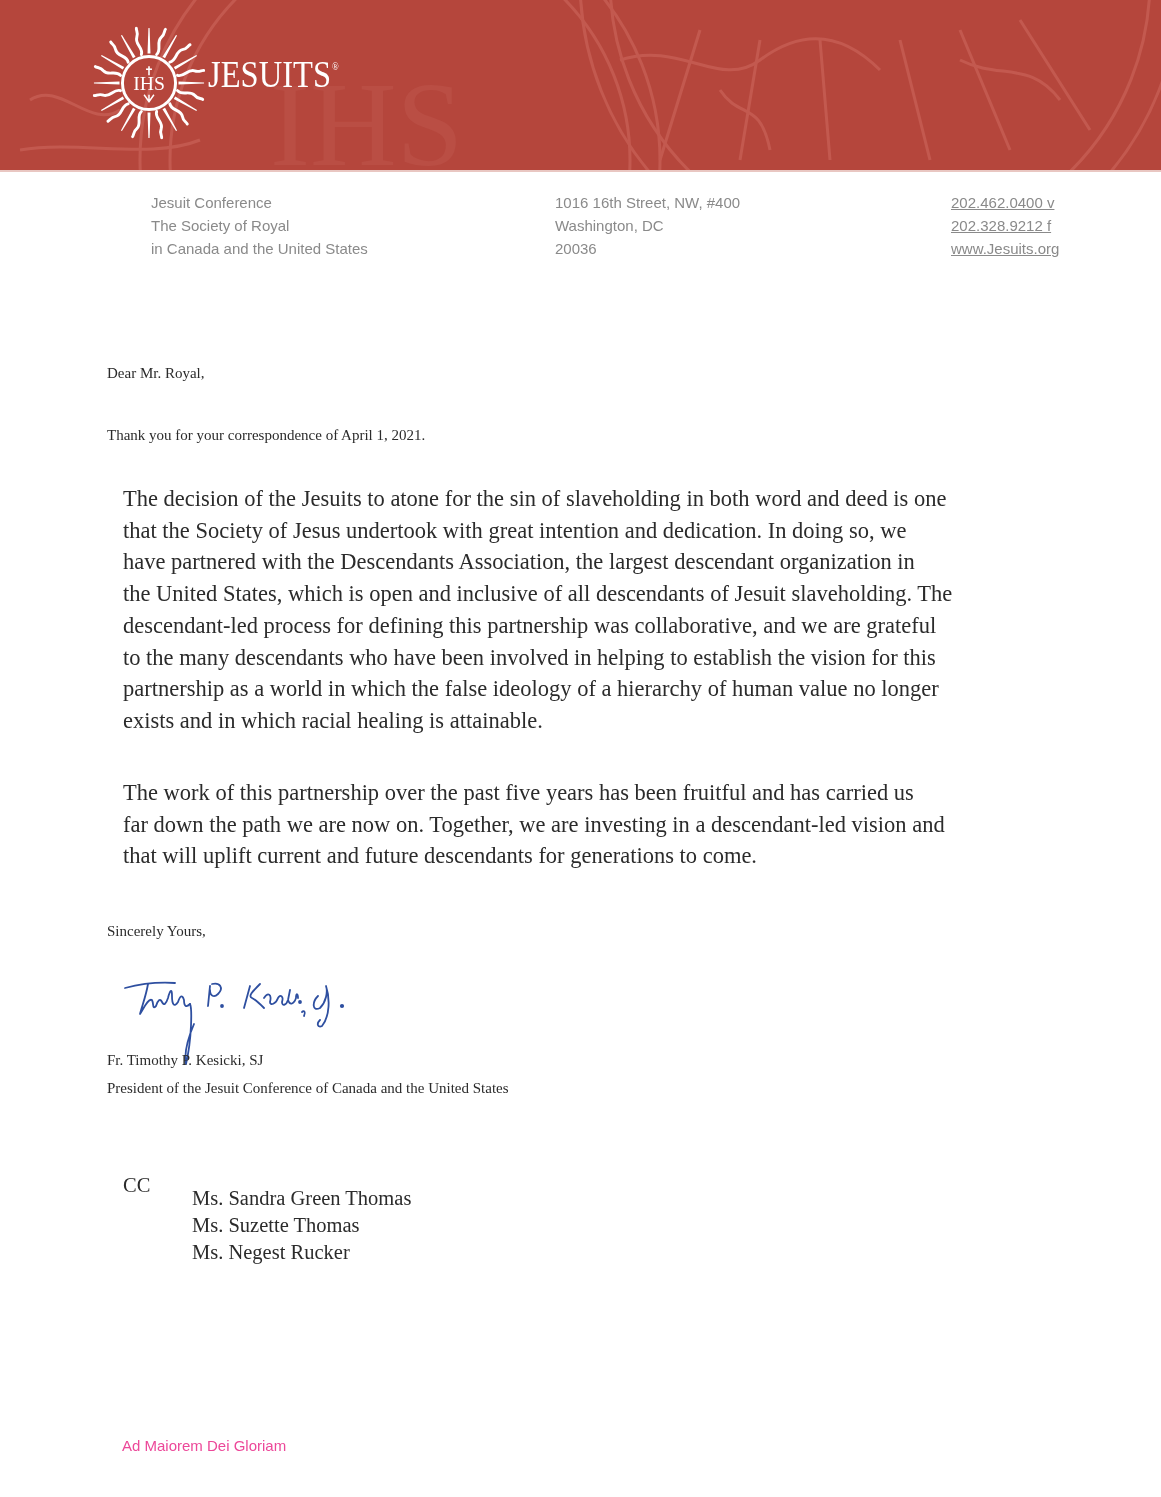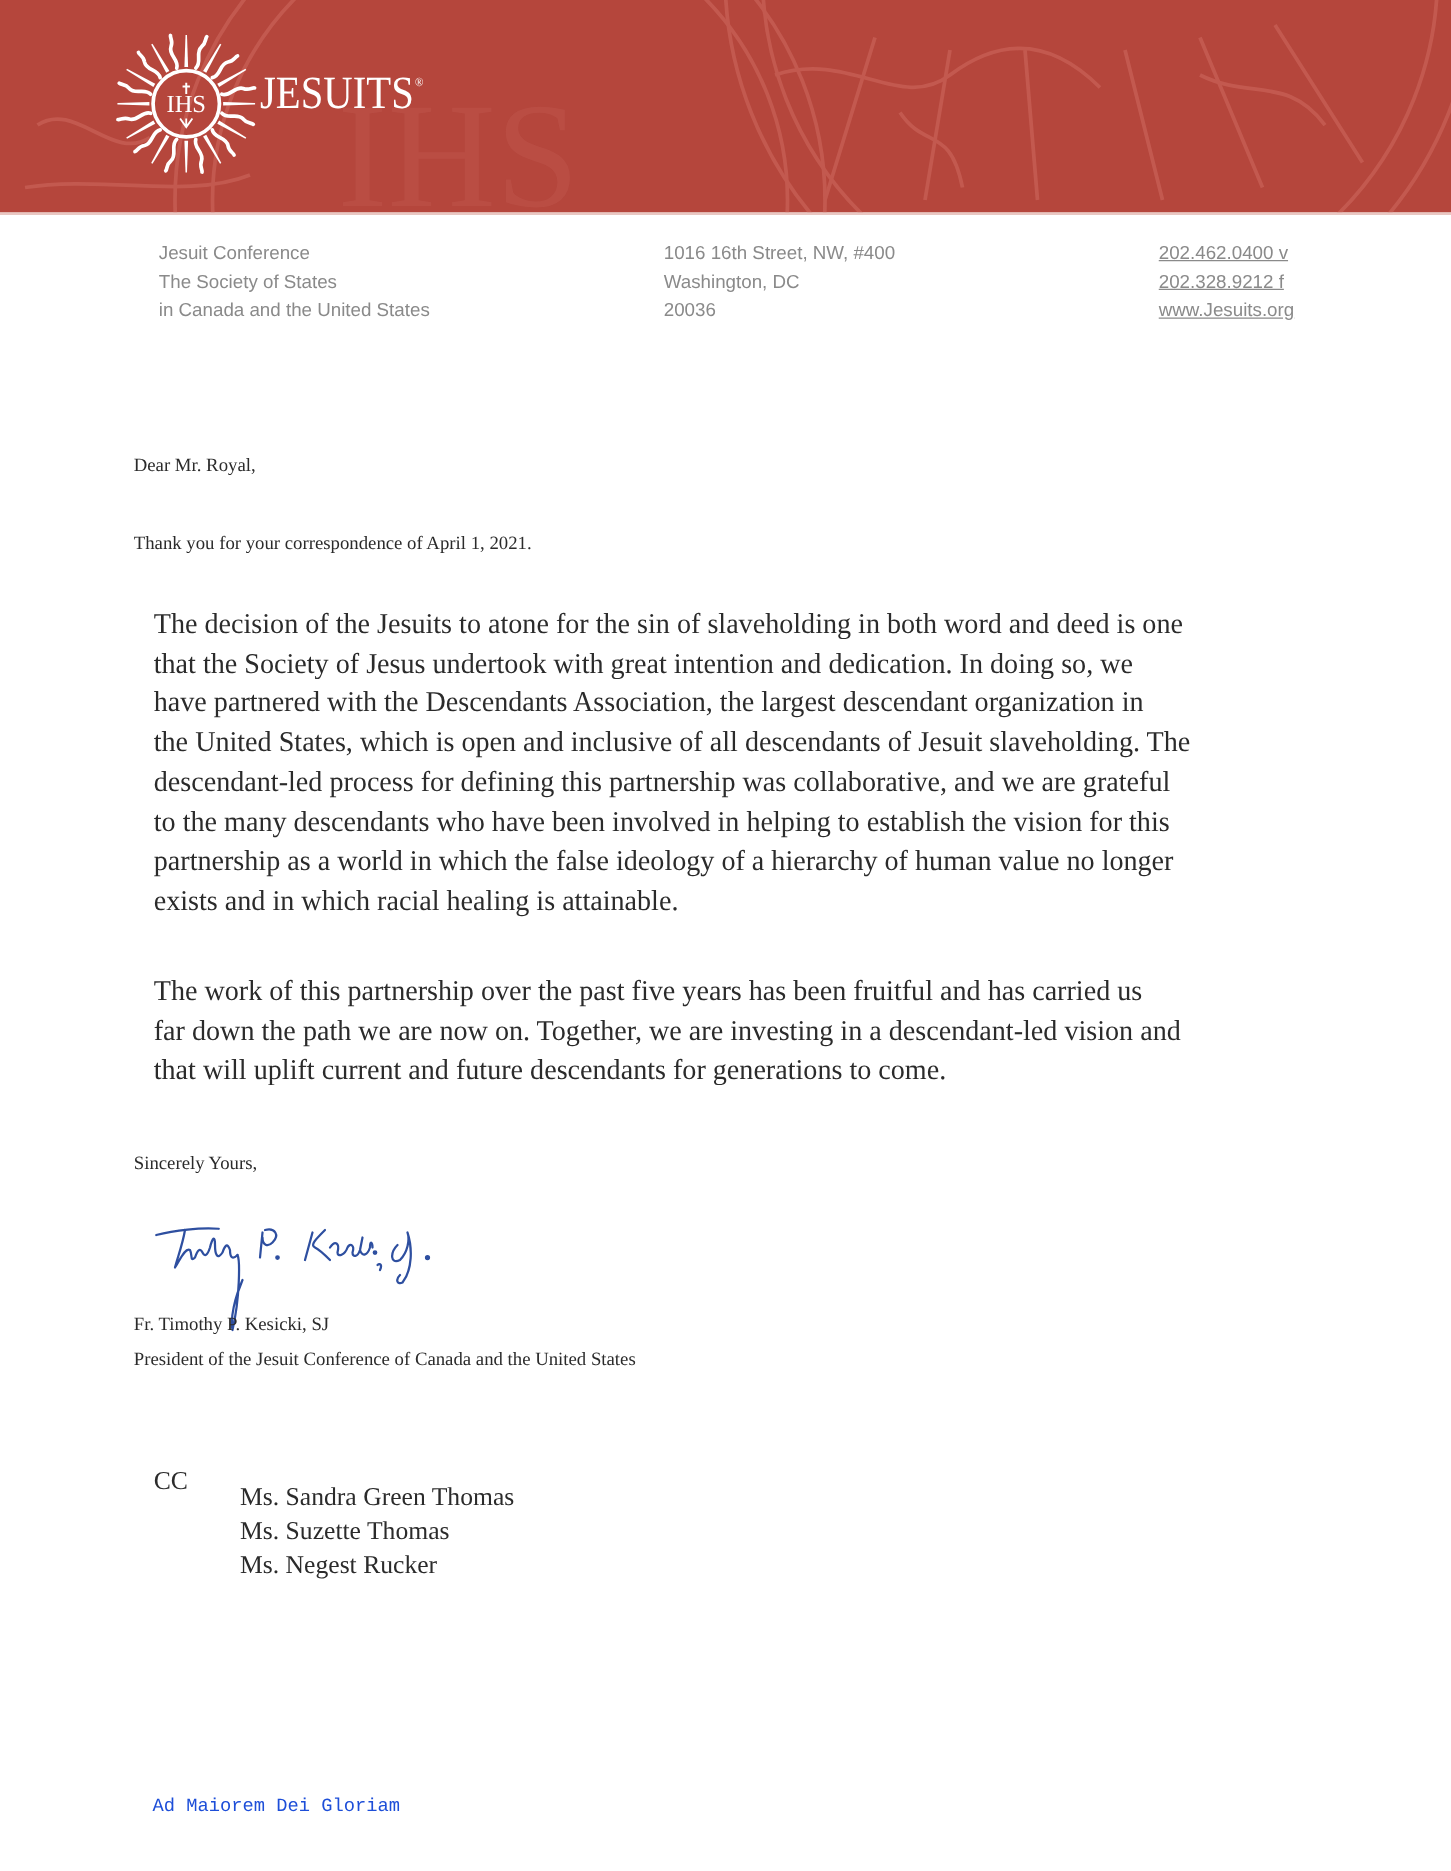--- a/index.html
+++ b/index.html
@@ -63,21 +63,21 @@
       margin-left: 1px;
     }
     .letterhead-col {
       position: absolute;
       top: 191px;
       font-family: "Liberation Sans", sans-serif;
       font-size: 15px;
       line-height: 23px;
       color: #8a8a8a;
     }
-    .letterhead-col div { white-space: nowrap; }
+    .letterhead-col div { white-space: nowrap; margin-left: 24px; }
     .col-org { left: 127px; }
     .col-addr { left: 531px; }
     .col-contact { left: 927px; text-decoration: underline; }
 
     .letter {
       position: absolute;
       left: 107px;
       font-family: "Liberation Serif", serif;
       font-size: 15px;
       color: #2b2b2b;
@@ -116,23 +116,23 @@
       top: 1174px;
       font-size: 20.5px;
       line-height: 27px;
       margin-top: 11px;
     }
     .cc-list div { white-space: nowrap; }
     .footer-motto {
       position: absolute;
       left: 122px;
       top: 1437px;
-      font-family: Liberation Mono, monospace;
+      font-family: Liberation Sans, sans-serif;
       font-size: 15px;
-      color: #1d4ed8;
+      color: #ec4899;
     }
   </style>
 </head>
 <body>
 
 <div class="banner">
   <svg class="banner-bg" viewBox="0 0 1161 170" preserveAspectRatio="none">
     <g fill="none" stroke="#c96258" stroke-width="3" opacity="0.7">
       <circle cx="400" cy="160" r="260"></circle>
       <circle cx="400" cy="160" r="230"></circle>
@@ -187,21 +187,21 @@
     <line x1="-3" y1="-14" x2="3" y2="-14" stroke="#ffffff" stroke-width="1.6"></line>
     <path d="M-5,12 L0,19 L5,12 M0,12 L0,19" fill="none" stroke="#ffffff" stroke-width="1.5"></path>
   </svg>
 
   <div class="logo-word"><span>JESUITS</span><span class="logo-reg">®</span></div>
 </div>
 <div class="banner-edge"></div>
 
 <div class="letterhead-col col-org">
   <div>Jesuit Conference</div>
-  <div>The Society of States</div>
+  <div>The Society of Royal</div>
   <div>in Canada and the United States</div>
 </div>
 <div class="letterhead-col col-addr">
   <div>1016 16th Street, NW, #400</div>
   <div>Washington, DC</div>
   <div>20036</div>
 </div>
 <div class="letterhead-col col-contact">
   <div>202.462.0400 v</div>
   <div>202.328.9212 f</div>

